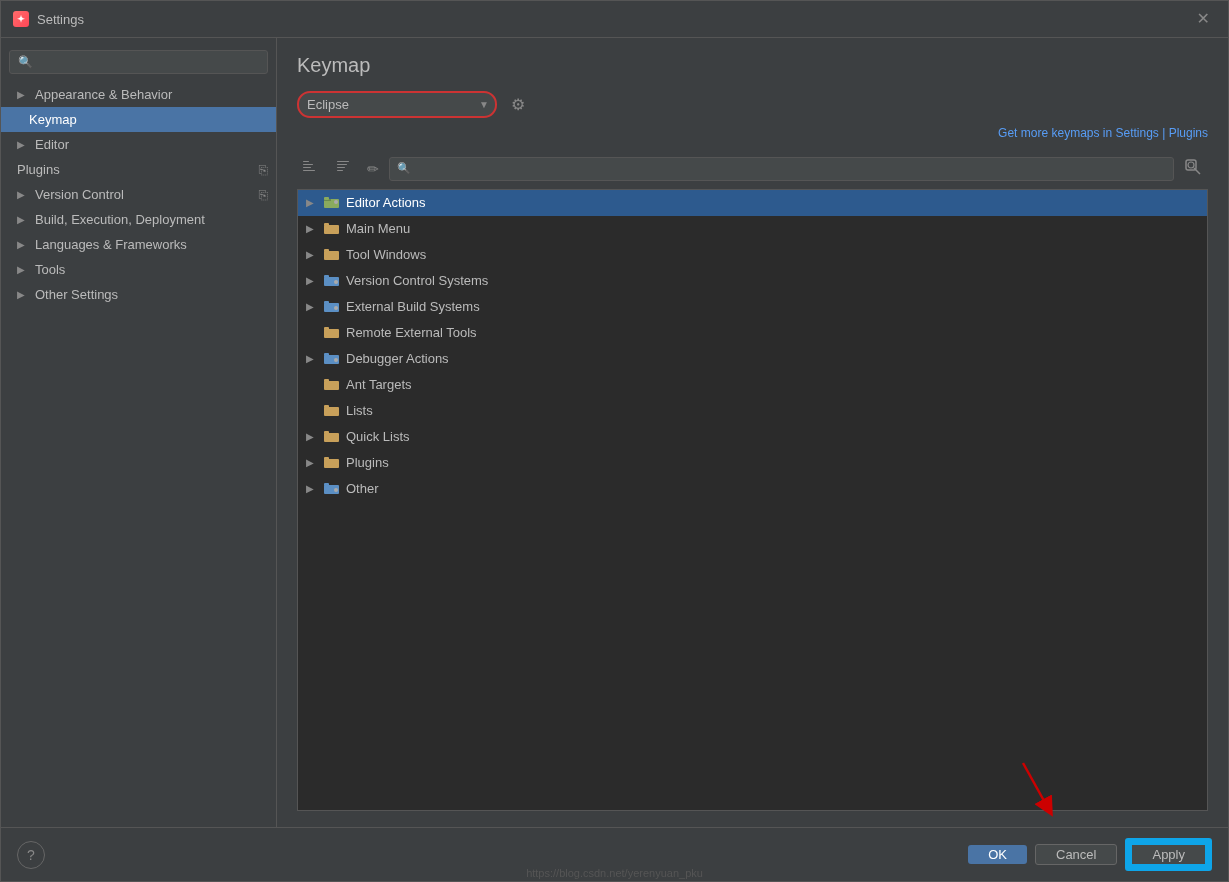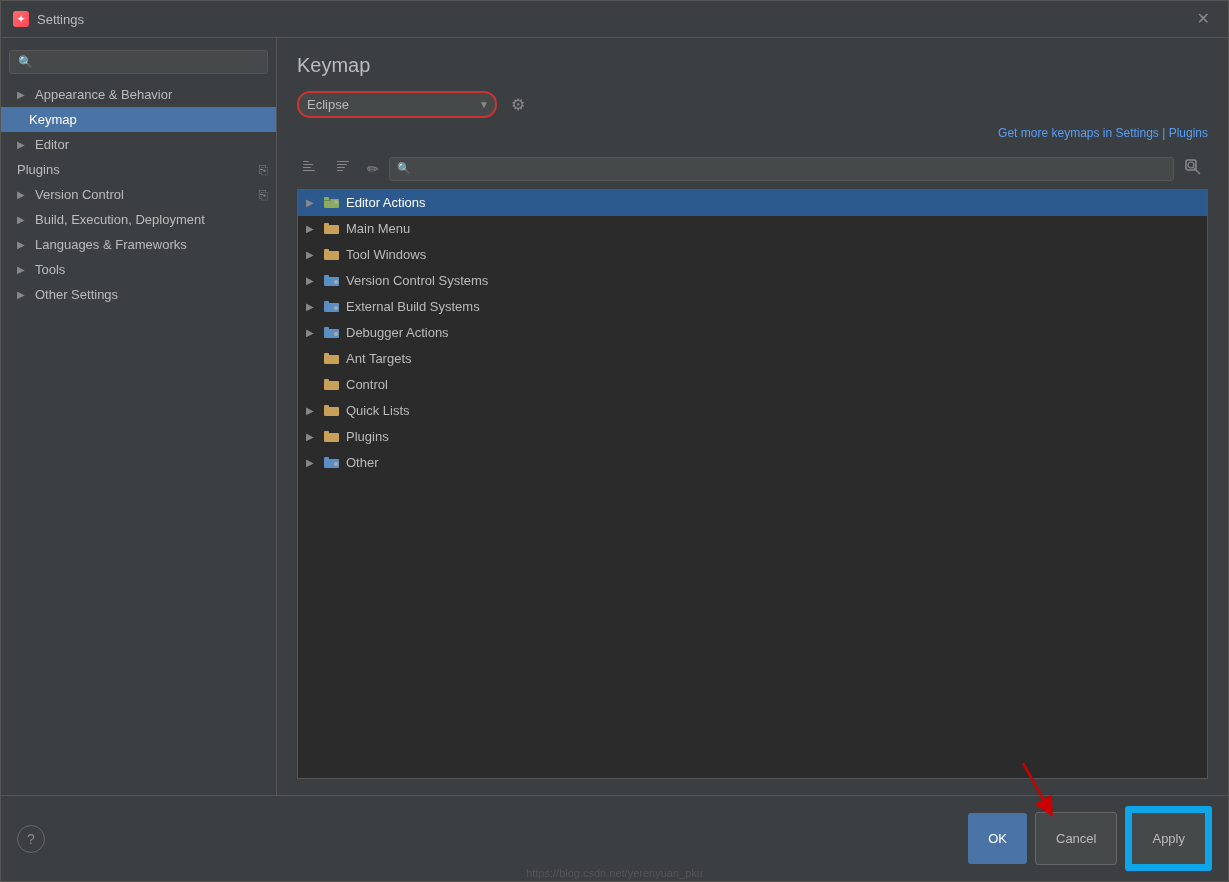--- a/index.html
+++ b/index.html
@@ -257,21 +257,21 @@
     .bottom-bar {
       display: flex;
       align-items: center;
       justify-content: flex-end;
       padding: 10px 16px;
       border-top: 1px solid #555;
       gap: 8px;
       position: relative;
     }
     .btn {
-      padding: 18px 20px;
+      padding: 2px 20px;
       border-radius: 3px;
       cursor: pointer;
       font-size: 13px;
       border: none;
     }
     .btn-ok {
       background: #4a74a5;
       color: #fff;
     }
     .btn-cancel {
@@ -474,20 +474,30 @@
           <span class="folder-icon">
             <svg width="16" height="13" viewBox="0 0 16 13">
               <rect x="0" y="3" width="15" height="9" rx="1" fill="#5b8fc4"></rect>
               <rect x="0" y="1" width="5" height="3" rx="1" fill="#5b8fc4"></rect>
               <circle cx="12" cy="8" r="2" fill="#aaaaaa"></circle>
             </svg>
           </span>
           <span>External Build Systems</span>
         </div>
 
+        <div class="tree-item">
+          <span class="chevron" style="visibility:hidden;">▶</span>
+          <span class="folder-icon">
+            <svg width="16" height="13" viewBox="0 0 16 13">
+              <rect x="0" y="3" width="15" height="9" rx="1" fill="#c8a05a"></rect>
+              <rect x="0" y="1" width="5" height="3" rx="1" fill="#c8a05a"></rect>
+            </svg>
+          </span>
+          <span>Remote External Tools</span>
+        </div>
 
         <div class="tree-item">
           <span class="chevron">▶</span>
           <span class="folder-icon">
             <svg width="16" height="13" viewBox="0 0 16 13">
               <rect x="0" y="3" width="15" height="9" rx="1" fill="#5b8fc4"></rect>
               <rect x="0" y="1" width="5" height="3" rx="1" fill="#5b8fc4"></rect>
               <circle cx="12" cy="8" r="2" fill="#aaaaaa"></circle>
             </svg>
           </span>
@@ -506,21 +516,21 @@
         </div>
 
         <div class="tree-item">
           <span class="chevron" style="visibility:hidden;">▶</span>
           <span class="folder-icon">
             <svg width="16" height="13" viewBox="0 0 16 13">
               <rect x="0" y="3" width="15" height="9" rx="1" fill="#c8a05a"></rect>
               <rect x="0" y="1" width="5" height="3" rx="1" fill="#c8a05a"></rect>
             </svg>
           </span>
-          <span>Control</span>
+          <span>Lists</span>
         </div>
 
         <div class="tree-item">
           <span class="chevron">▶</span>
           <span class="folder-icon">
             <svg width="16" height="13" viewBox="0 0 16 13">
               <rect x="0" y="3" width="15" height="9" rx="1" fill="#c8a05a"></rect>
               <rect x="0" y="1" width="5" height="3" rx="1" fill="#c8a05a"></rect>
             </svg>
           </span>

